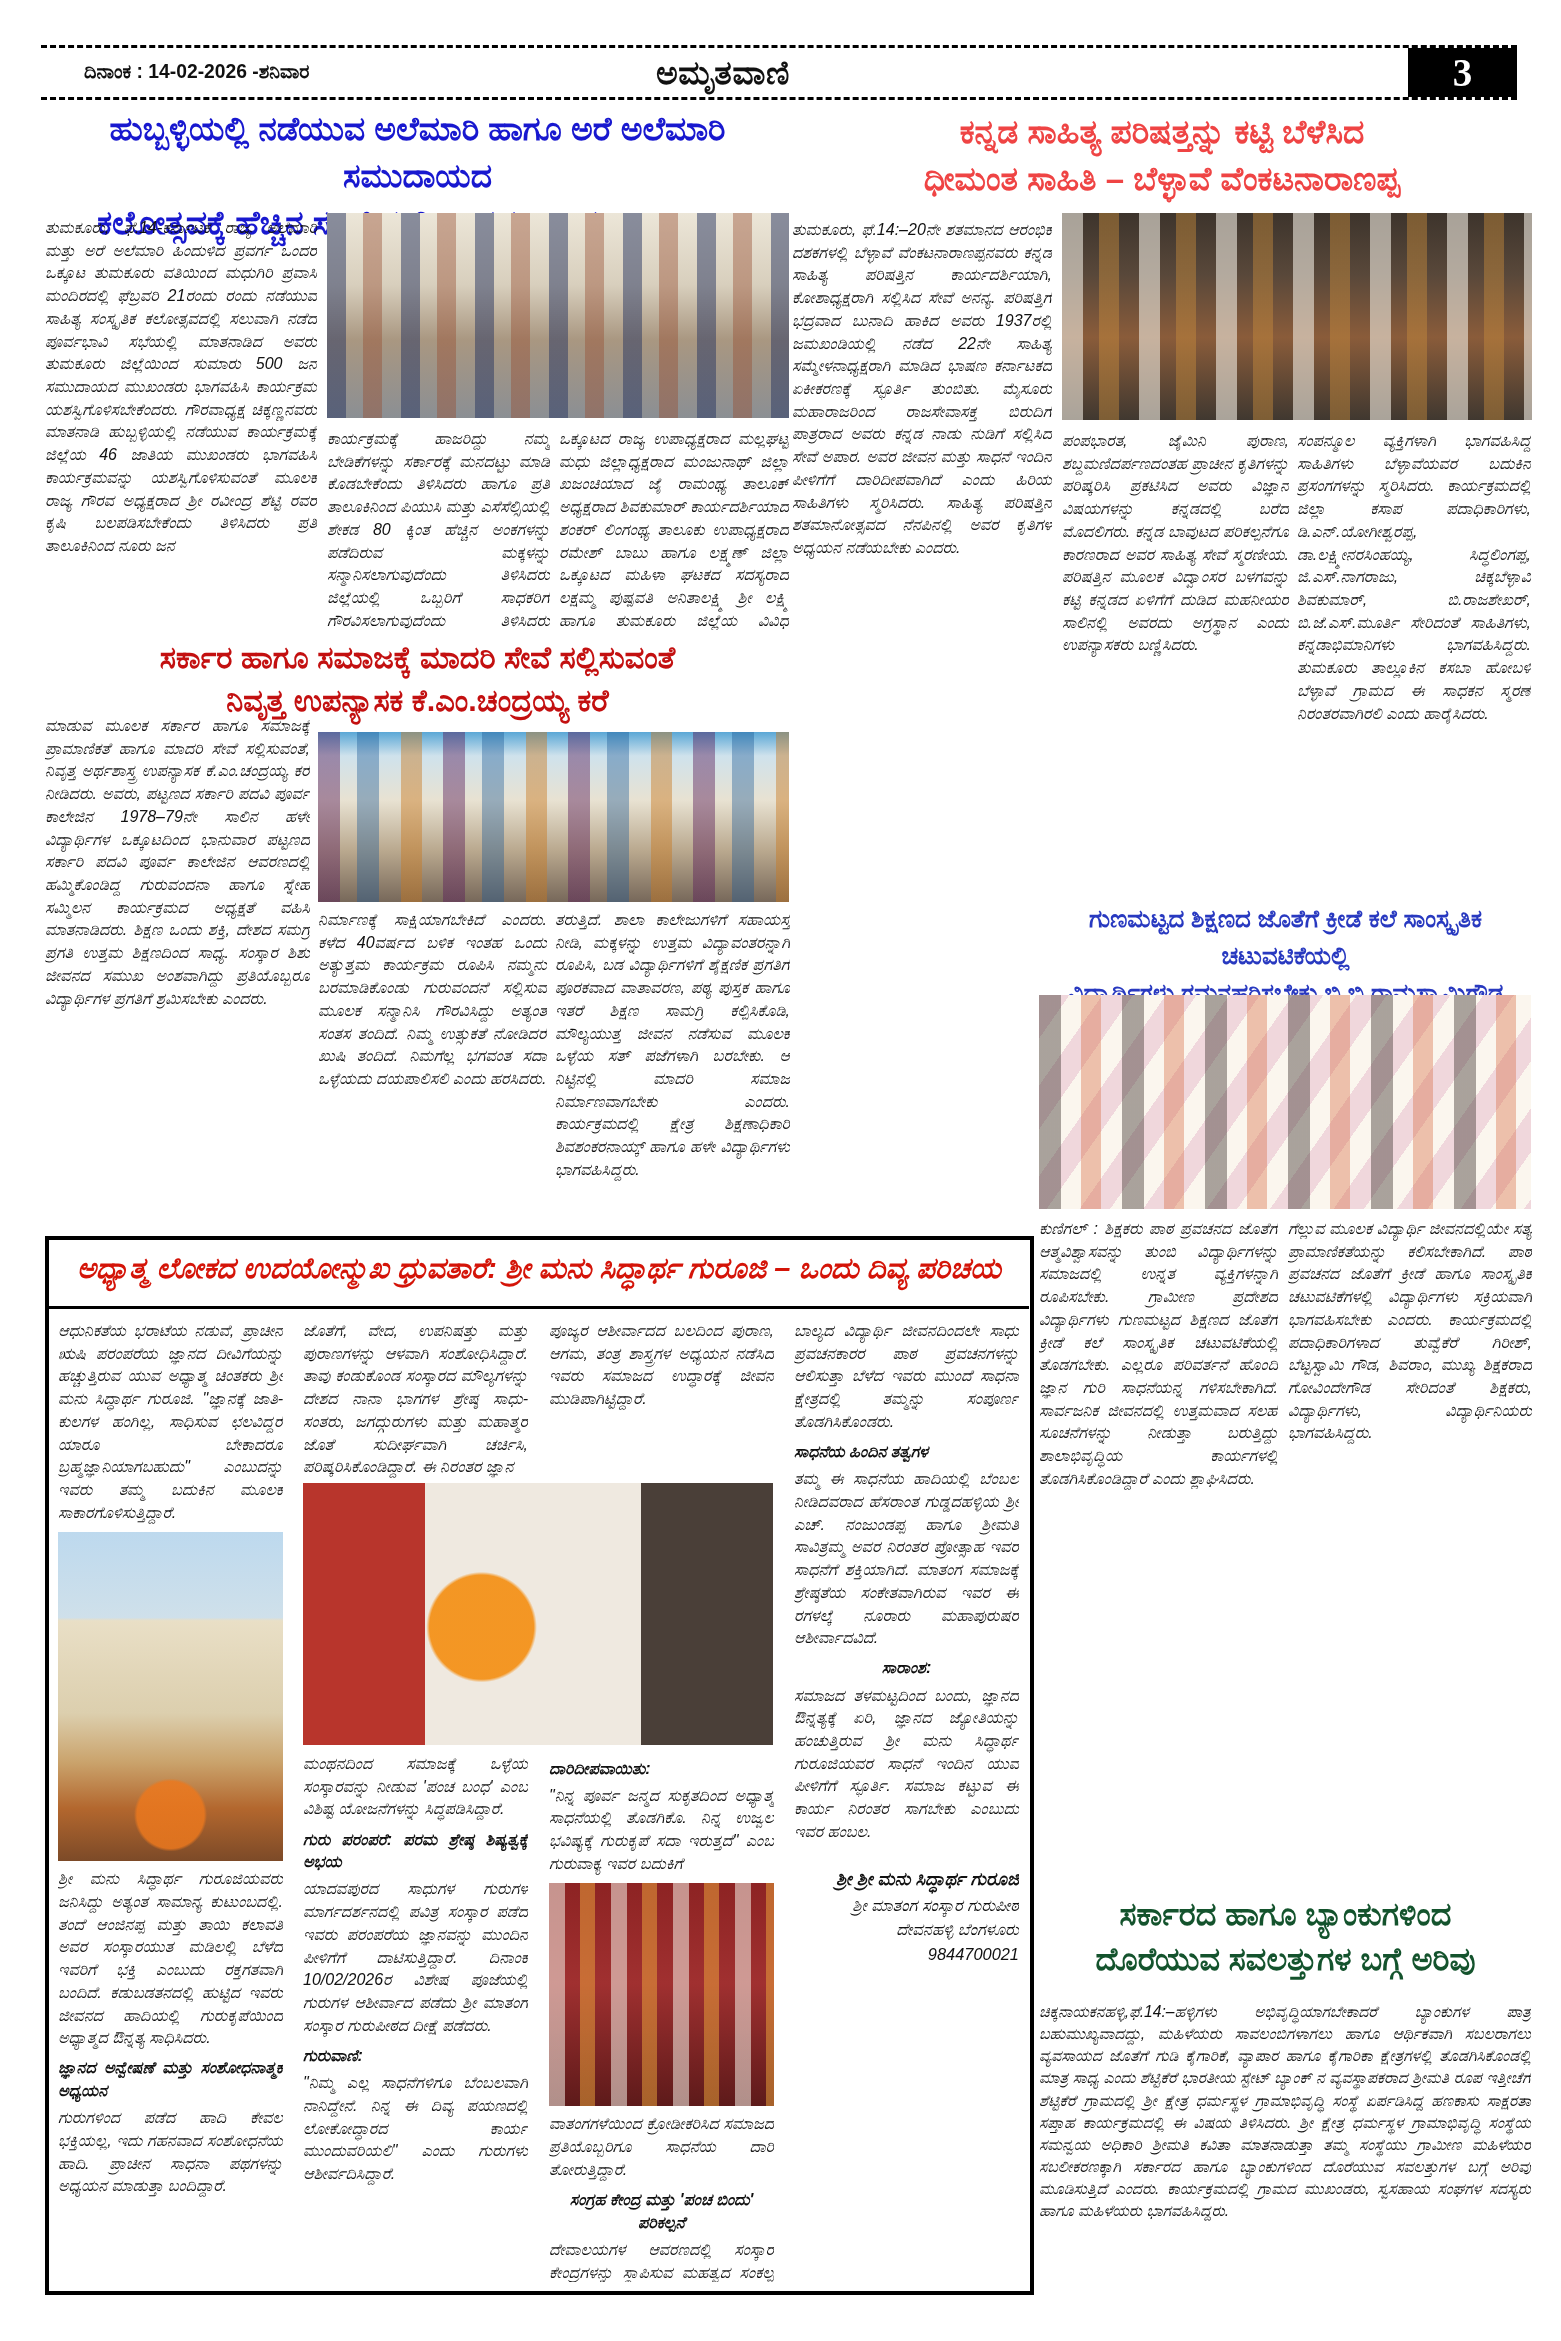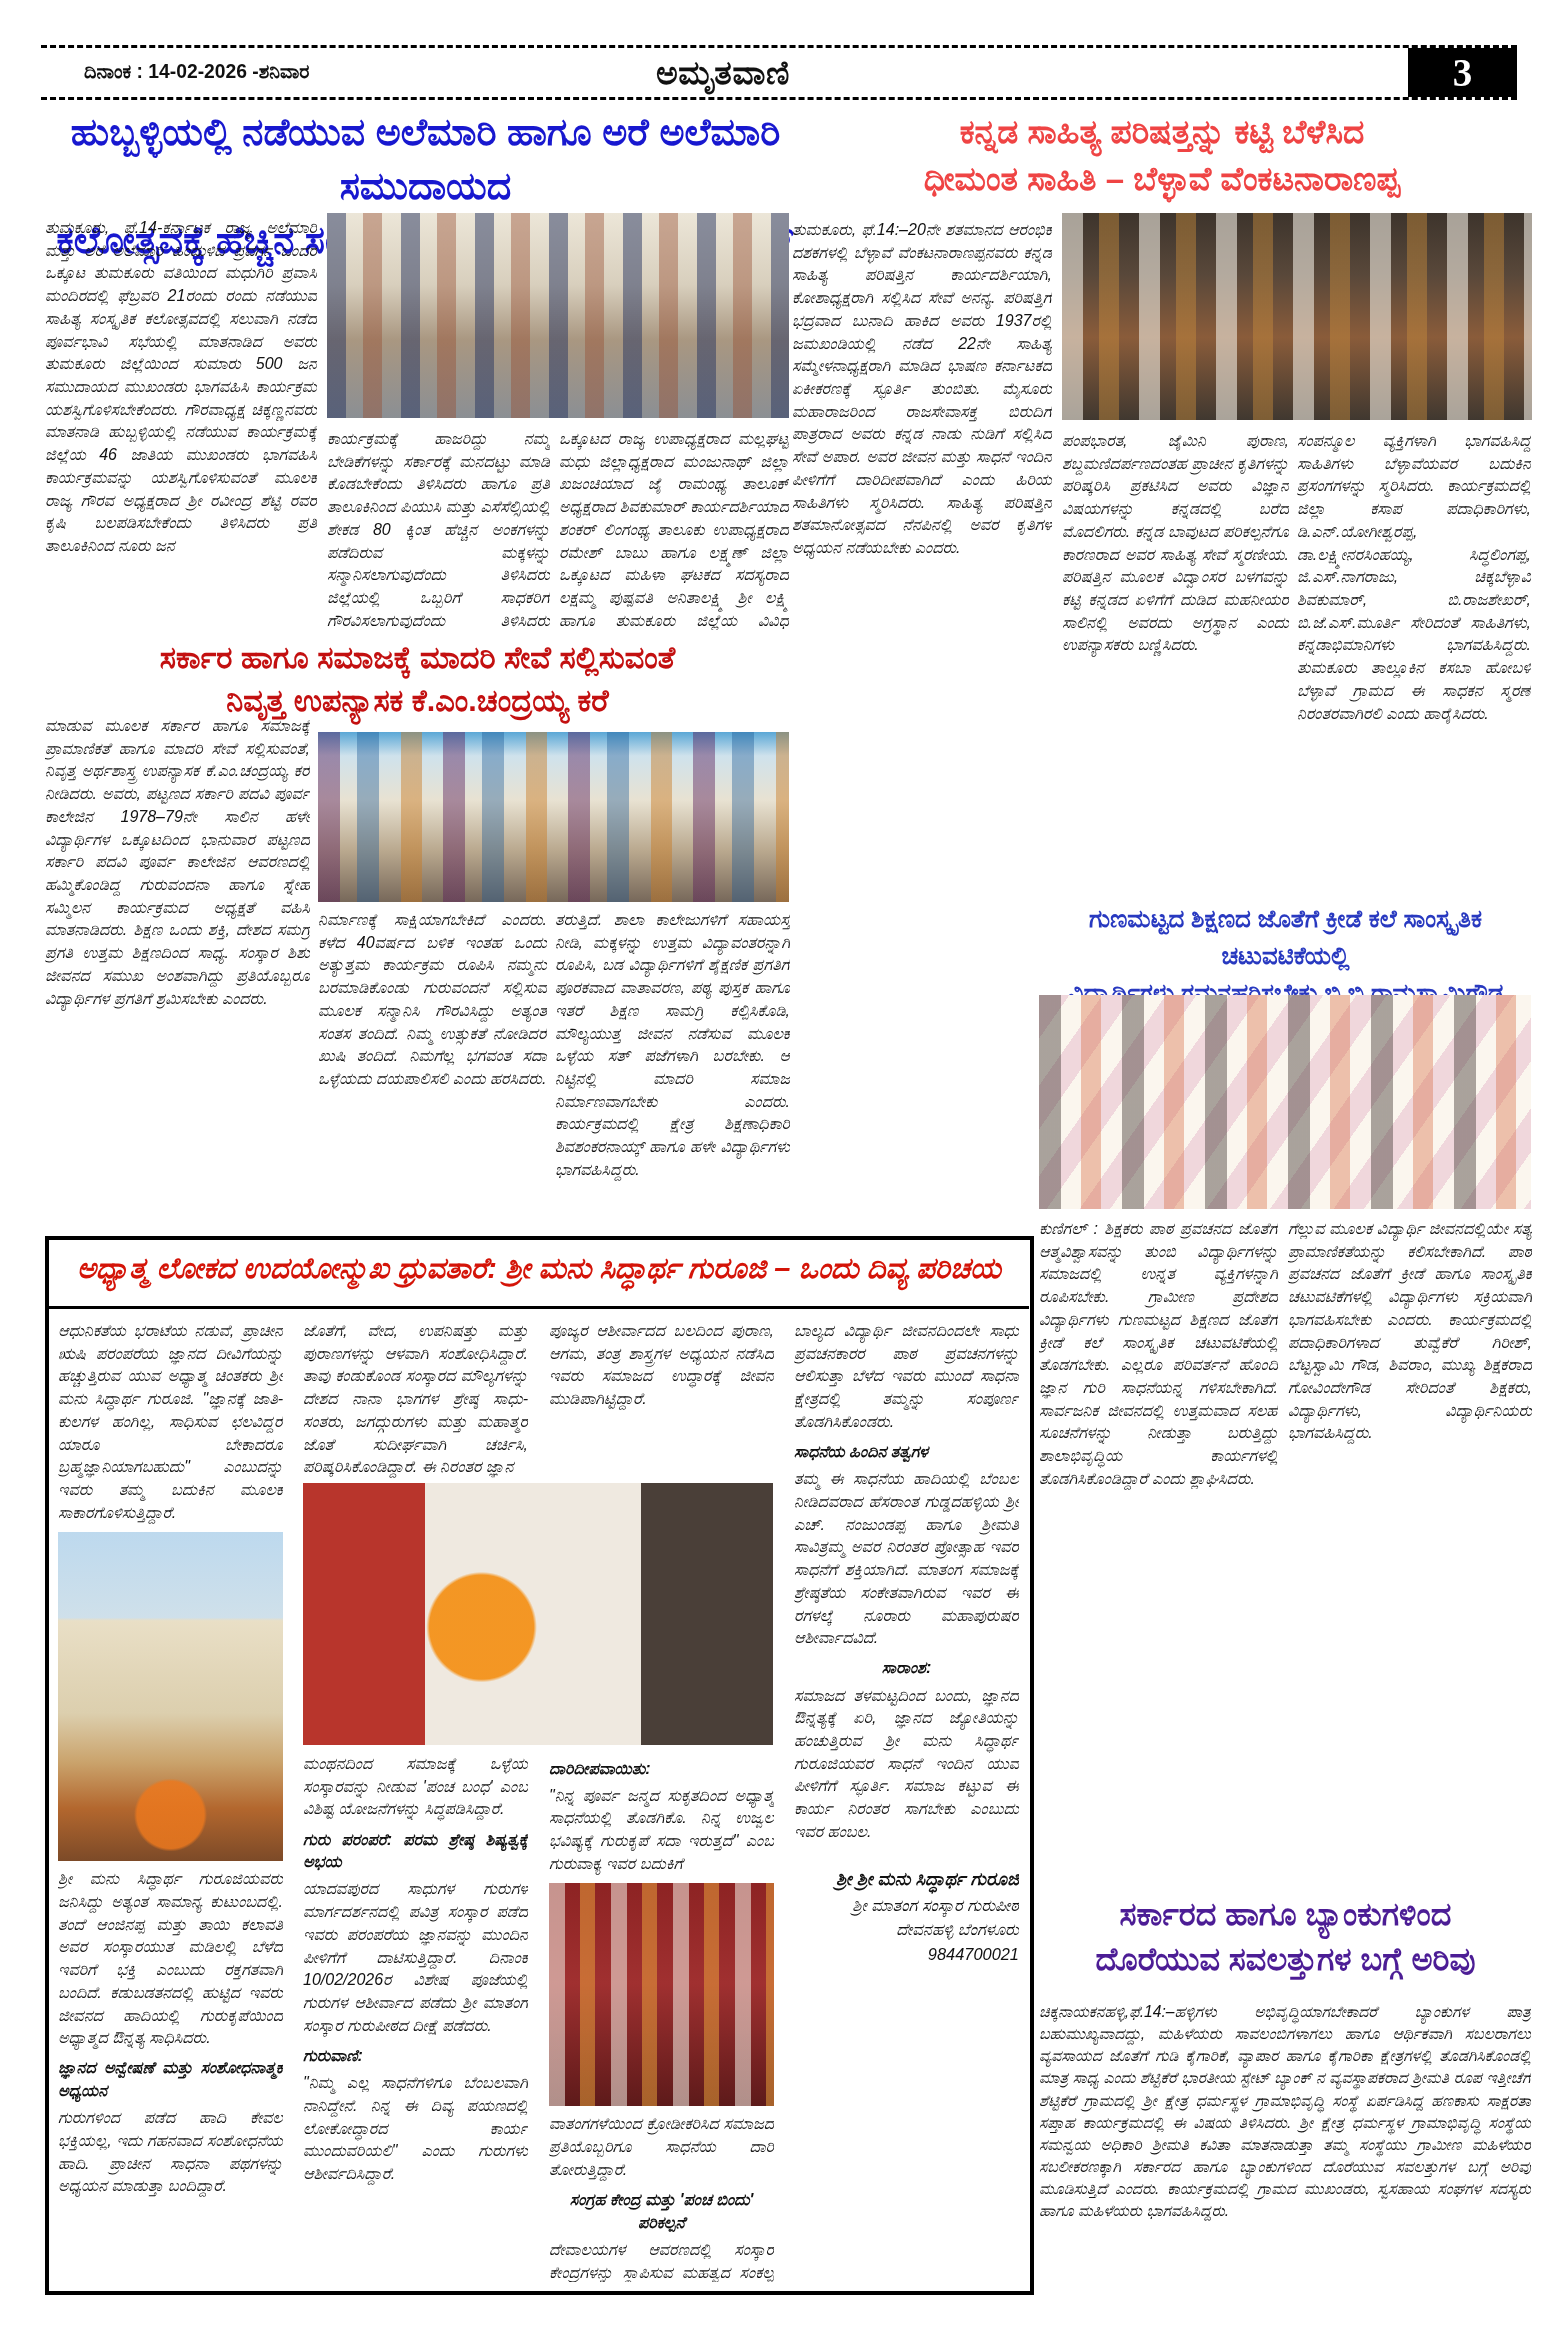--- a/index.html
+++ b/index.html
@@ -11,25 +11,25 @@
   .masthead-band{
     position:absolute;left:41px;top:45px;width:1476px;height:55px;
     border-top:3.7px dashed #000;border-bottom:3.7px dashed #000;box-sizing:border-box;
   }
   .date-label{position:absolute;left:43px;top:13.4px;font-weight:bold;font-size:19.3px;}
   .masthead-title{position:absolute;left:0;right:112px;top:6px;text-align:center;font-weight:bold;font-size:33px;letter-spacing:0.7px;}
   .pagenum-box{position:absolute;right:0;top:0;bottom:0;width:109px;background:#000;color:#fff;
     display:flex;align-items:center;justify-content:center;font-size:39px;font-weight:bold;font-family:"Liberation Serif",serif;}
   
   .headline{position:absolute;text-align:center;font-weight:bold;line-height:1.42;}
-  .hl-a{left:53px;top:106px;width:745px;font-size:38px;color:#1818cf;}
+  .hl-a{left:45px;top:106px;width:745px;font-size:33px;color:#1818cf;}
   .hl-b{left:45px;top:636px;width:745px;font-size:30.5px;color:#c31010;}
   .hl-d{left:792px;top:109px;width:740px;font-size:33px;color:#ef4444;}
   .hl-e{left:1037px;top:901px;width:497px;font-size:24.5px;color:#2839c0;line-height:1.5;}
-  .hl-f{left:1037px;top:1892px;width:497px;font-size:32px;color:#4c1d95;}
+  .hl-f{left:1037px;top:1892px;width:497px;font-size:32px;color:#14532d;}
   .hl-c{left:58px;top:1248px;width:962px;font-size:29px;color:#d41408;font-style:italic;}
   
   .col{position:absolute;text-align:justify;font-size:16px;line-height:1.42;overflow:hidden;font-style:italic;}
   .col p{margin:0 0 7.4px 0;}
   .subhead{font-weight:bold;margin:4.5px 0;}
   .subhead.center{text-align:center;}
   
   .ph{position:absolute;background-repeat:no-repeat;}
   .ph-a{
     background:

